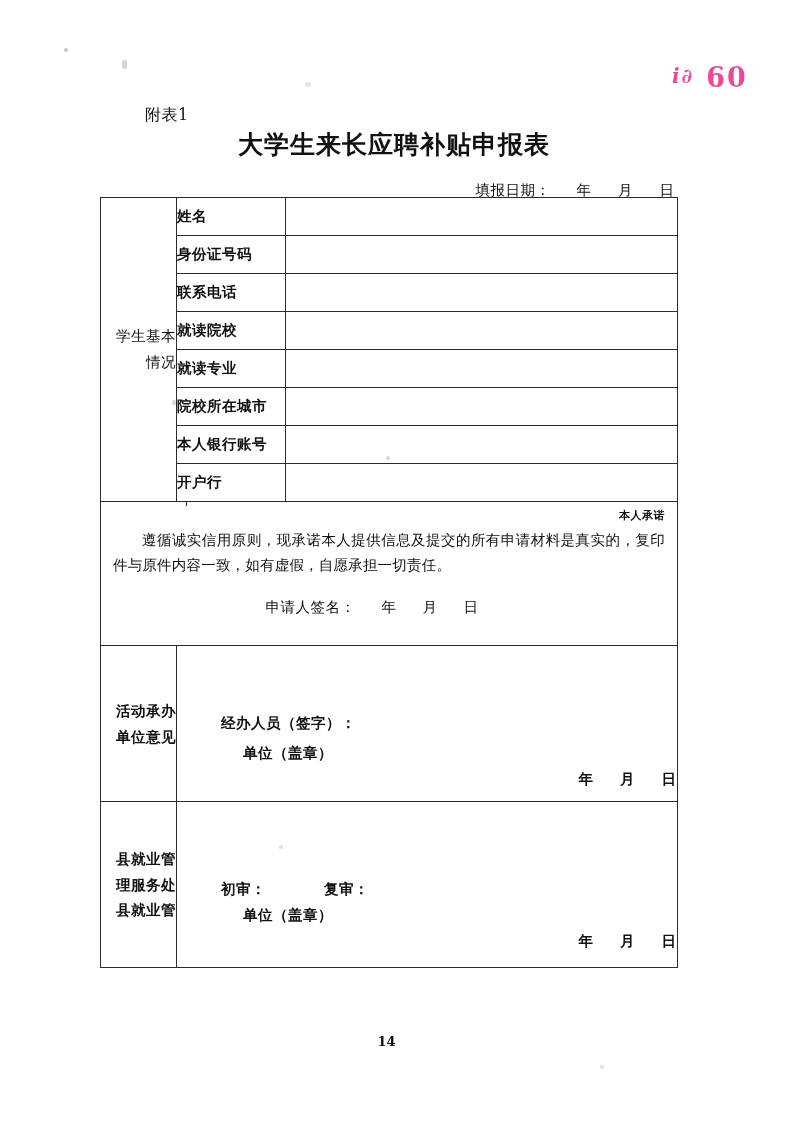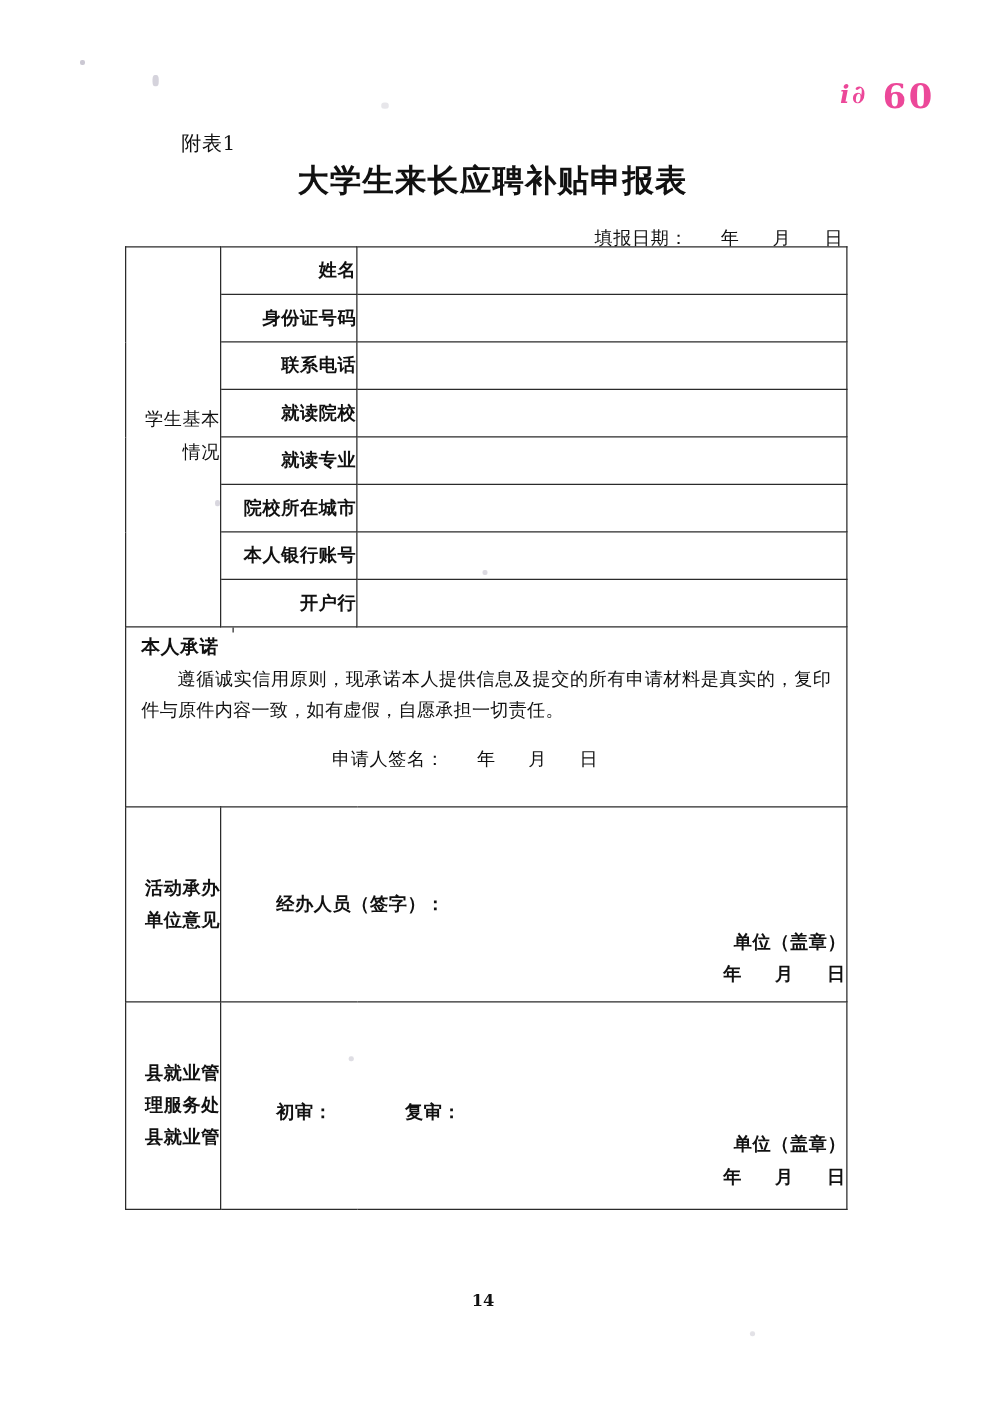--- a/index.html
+++ b/index.html
@@ -110,21 +110,21 @@
   .side-label {
     text-align: right;
     font-size: 14.5px;
     line-height: 1.75;
     letter-spacing: .5px;
     font-weight: normal;
   }
   .side-label.bold { font-weight: bold; }
 
   .field-label {
-    text-align: right;
+    text-align: left;
     font-size: 14.5px;
     font-weight: bold;
     letter-spacing: .5px;
     height: 37px;
   }
   .field-value {
     height: 37px;
   }
 
   
@@ -133,22 +133,22 @@
     height: 143px;
     position: relative;
   }
   .commit-inner {
     padding: 6px 12px 0 12px;
     height: 100%;
     box-sizing: border-box;
     position: relative;
   }
   .commit-head {
-    text-align: left;
-    font-size: 15px;
+    text-align: right;
+    font-size: 11px;
     font-weight: bold;
     letter-spacing: .5px;
     margin-bottom: 5px;
   }
   .commit-body {
     font-size: 14.5px;
     line-height: 1.72;
     text-indent: 2em;
     letter-spacing: .2px;
     text-align: justify;
@@ -193,21 +193,21 @@
     left: 14px;
     white-space: nowrap;
     font-weight: bold;
     margin-left: 30px;
   }
   .op-line-1 .gap2 { display: inline-block; width: 58px; }
   .op-seal {
     position: absolute;
     left: 0;
     right: 0;
-    text-align: right;
+    text-align: left;
     padding-left: 66px;
     box-sizing: border-box;
     font-weight: bold;
     font-family: Liberation Mono, monospace;
   }
   .op-ymd {
     position: absolute;
     left: 0;
     right: 0;
     text-align: right;

